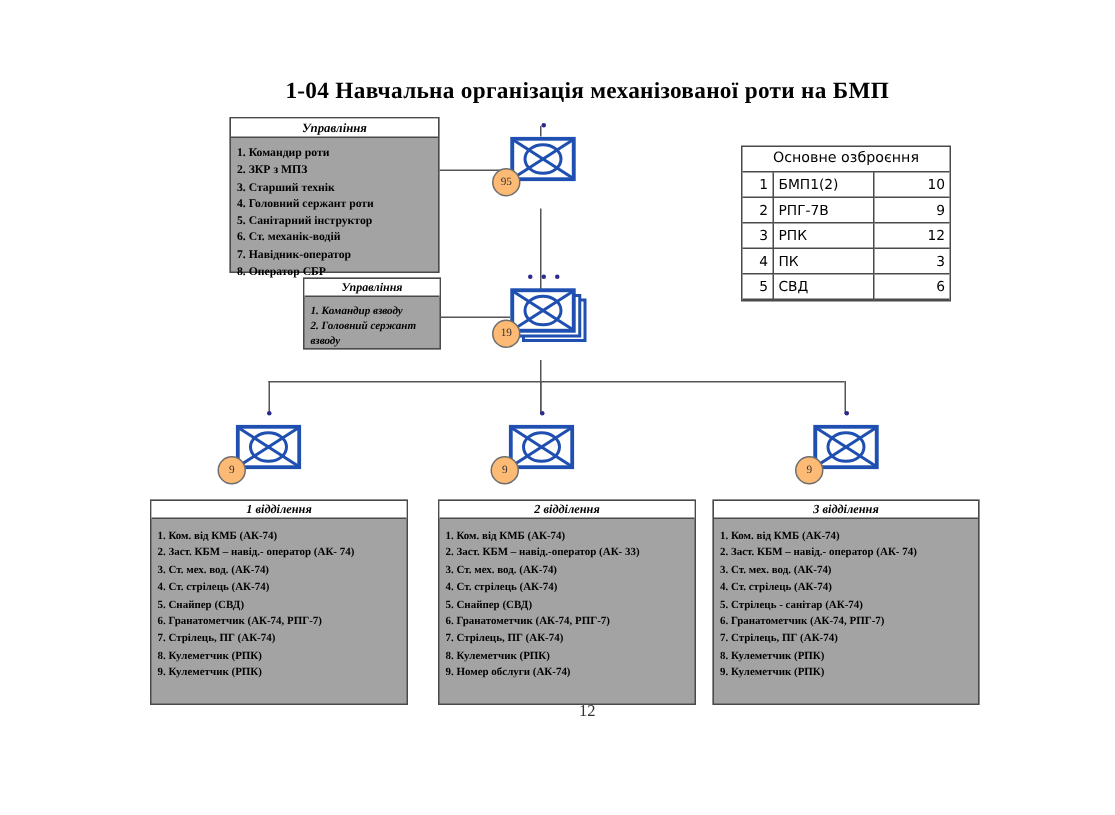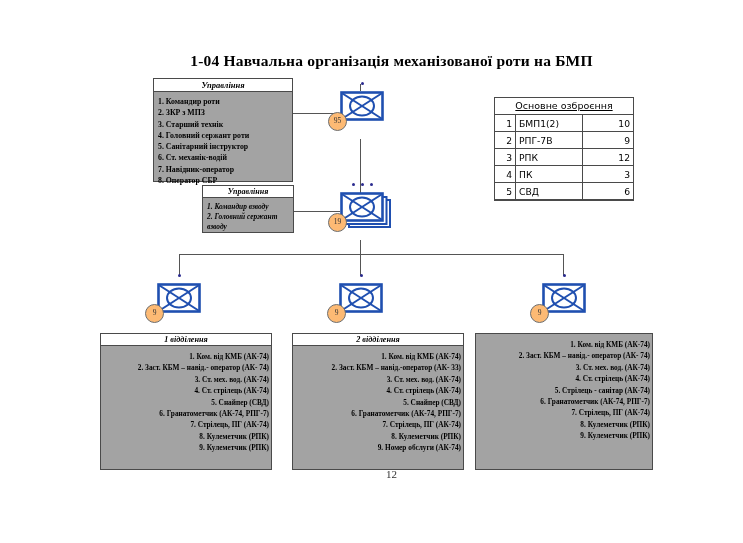--- a/index.html
+++ b/index.html
@@ -67,21 +67,21 @@
     white-space:normal;
   }
 
   
   .squad-box{width:172px;height:137px;top:333px;}
   #squad-1{left:80px;}
   #squad-2{left:272px;}
   #squad-3{left:455px;width:178px;}
   .squad-box .box-hdr{font-size:8.2px;}
   .squad-box .box-body{padding:5px 2px 2px 4px;}
-  .squad-box .box-body li{font-size:7.3px;line-height:11.4px;text-align:right;}
+  .squad-box .box-body li{font-size:7.3px;line-height:11.4px;}
 
   
   #weapons-table{
     position:absolute;left:474px;top:97px;width:140px;
     border:1px solid #4a4a4a;
     background:#fff;
     box-sizing:border-box;
     border-collapse:collapse;
   }
   #weapons-table table{
@@ -89,21 +89,20 @@
     font-family:"DejaVu Sans", sans-serif;
   }
   #weapons-table th{
     font-family:"DejaVu Sans", sans-serif;
     font-weight:normal;
     font-size:9.5px;
     text-align:center;
     padding:2px 0 3px 0;
     border-bottom:1px solid #4a4a4a;
     color:#000;
-    text-decoration:underline;
   }
   #weapons-table td{
     font-size:9.2px;
     padding:1px 3px;
     border:1px solid #4a4a4a;
     color:#000;
     height:14px;
   }
   #weapons-table td.idx{width:14px;text-align:right;border-left:none;}
   #weapons-table td.nm{text-align:left;}
@@ -309,20 +308,21 @@
         <li>5. Снайпер (СВД)</li>
         <li>6. Гранатометчик (АК-74, РПГ-7)</li>
         <li>7. Стрілець, ПГ (АК-74)</li>
         <li>8. Кулеметчик (РПК)</li>
         <li>9. Номер обслуги (АК-74)</li>
       </ul>
     </div>
   </div>
 
   <div class="box squad-box" id="squad-3">
+    <div class="box-hdr">3 відділення</div>
     <div class="box-body">
       <ul>
         <li>1. Ком. від КМБ (АК-74)</li>
         <li>2. Заст. КБМ – навід.- оператор (АК- 74)</li>
         <li>3. Ст. мех. вод. (АК-74)</li>
         <li>4. Ст. стрілець (АК-74)</li>
         <li>5. Стрілець - санітар (АК-74)</li>
         <li>6. Гранатометчик (АК-74, РПГ-7)</li>
         <li>7. Стрілець, ПГ (АК-74)</li>
         <li>8. Кулеметчик (РПК)</li>

